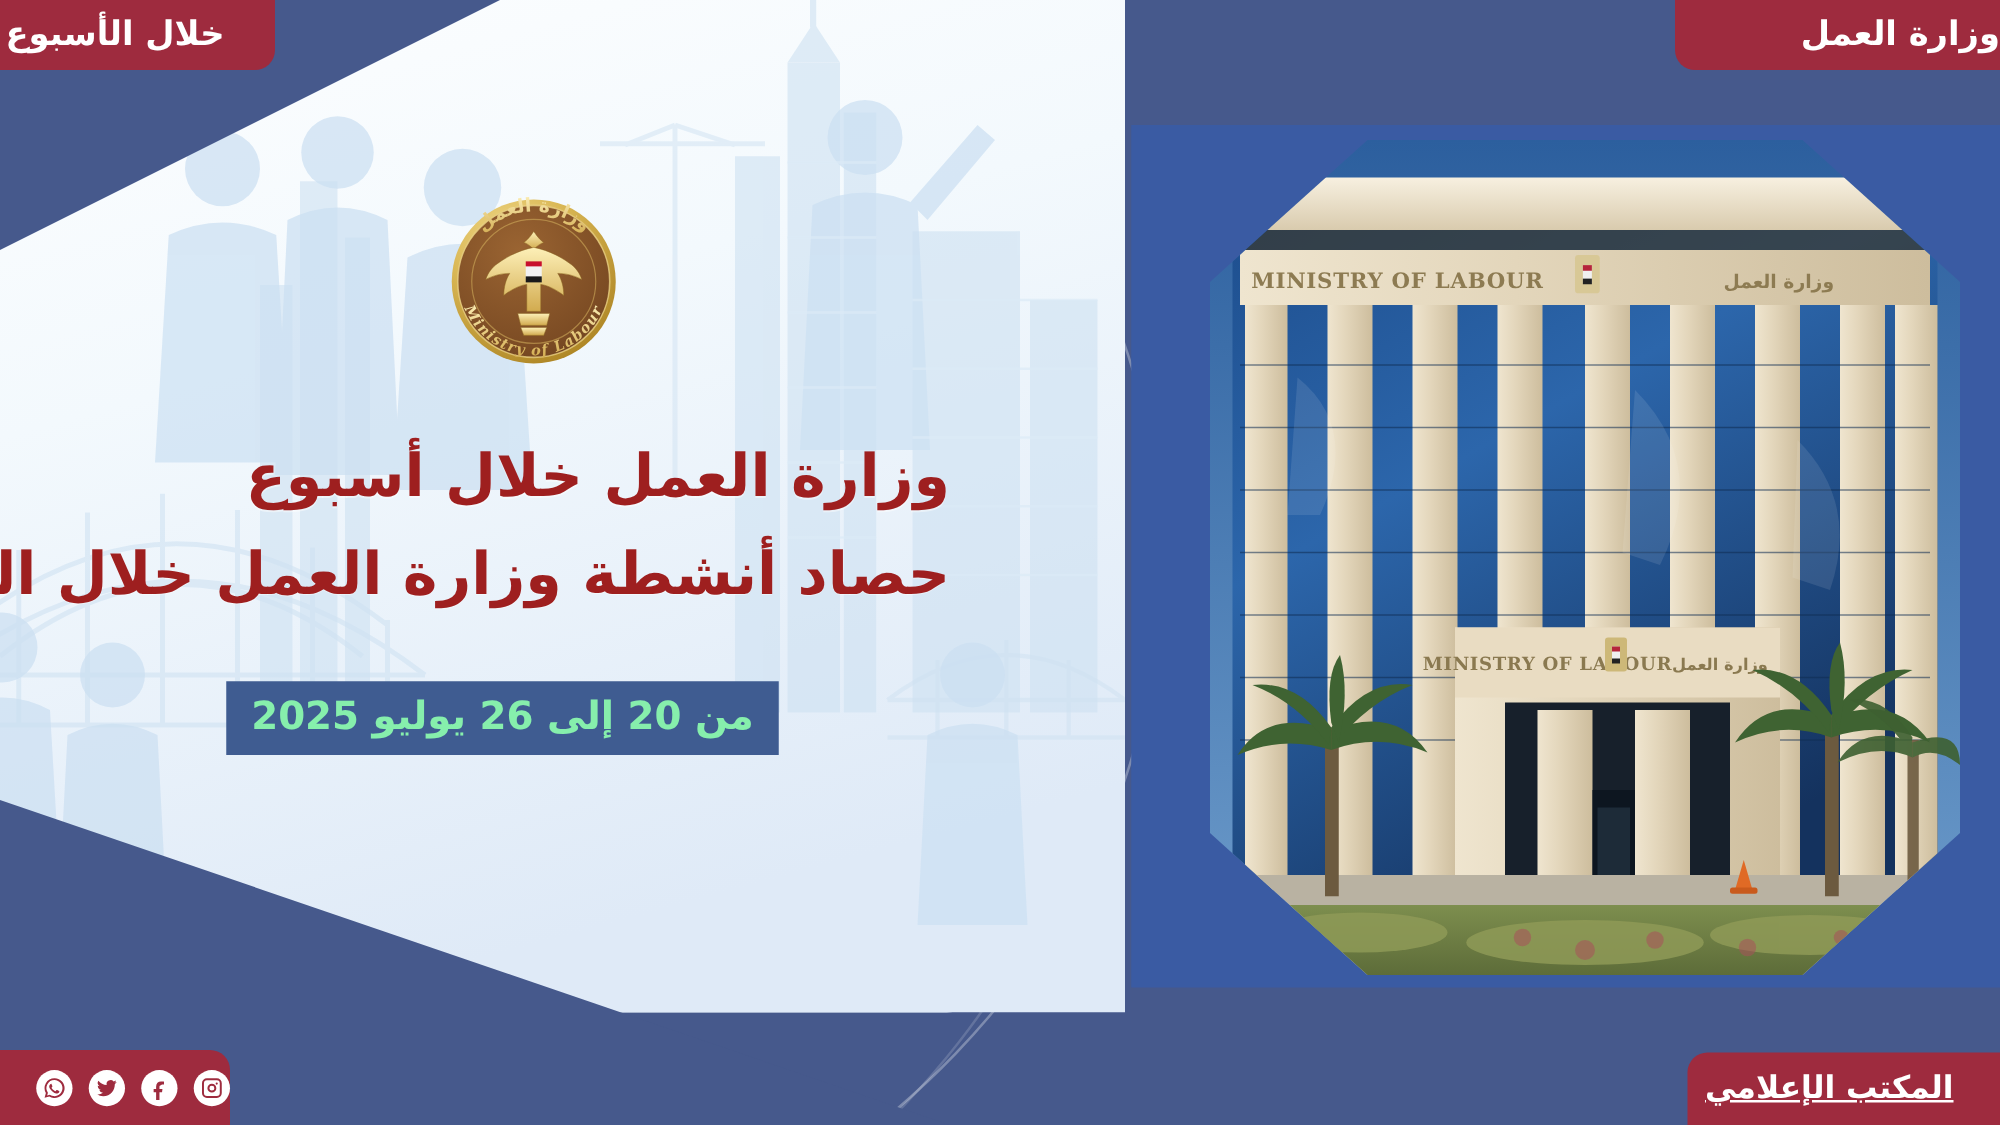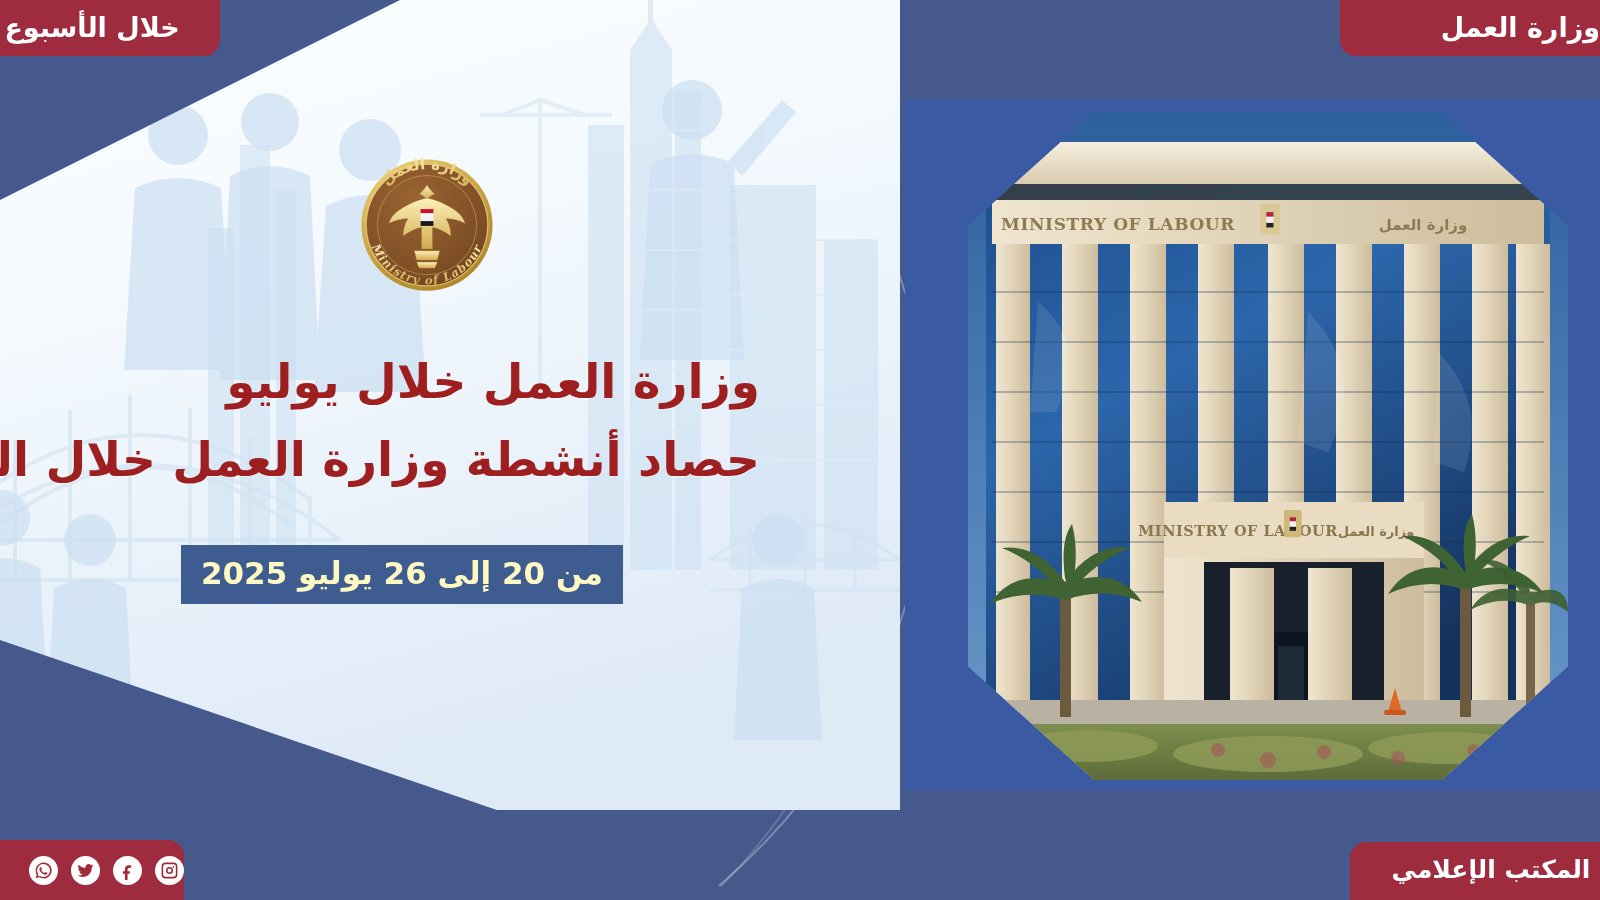--- a/index.html
+++ b/index.html
@@ -101,23 +101,24 @@
     font-size:27px;
     padding-left:14px;
     padding-bottom:2px;
     justify-content:flex-start;
   }
   .badge-media{
     right:0; bottom:0;
     width:250px; height:58px;
     border-top-left-radius:16px;
     font-size:25px;
-    padding-left:32px;
+    padding-left:14px;
     padding-bottom:4px;
-    justify-content:center;
+    justify-content:flex-end;
+    text-decoration:underline;
   }
   .badge-social{
     left:-40px; bottom:0;
     width:224px; height:60px;
     border-top-right-radius:16px;
     padding-left:44px;
     gap:13px;
     justify-content:flex-start;
   }
   .soc-icon{
@@ -157,21 +158,21 @@
   .heading-2{
     right:840px; top:434px;
     font-size:47px; line-height:1.12;
     letter-spacing:-.5px;
   }
 
   .date-badge{
     position:absolute;
     right:977px; top:545px;
     background:#3f5c91;
-    color:#fef9c3;
+    color:#86efac;
     font-size:31px;
     font-weight:bold;
     padding:10px 20px 13px 20px;
     z-index:16;
     white-space:nowrap;
     direction:rtl;
   }
 
   
   .photo-wrap{
@@ -350,21 +351,21 @@
       <text font-size="19" font-weight="bold" fill="url(#goldtext)" letter-spacing="1" font-family="'DejaVu Sans','Liberation Sans',sans-serif">
         <textPath href="#arcTop" startOffset="50%" text-anchor="middle">وزارة العمل</textPath>
       </text>
 
       <text font-size="14.5" font-weight="bold" font-style="italic" fill="url(#goldtext)" letter-spacing="1.4" font-family="'DejaVu Serif','Liberation Serif',serif">
         <textPath href="#arcBot" startOffset="50%" text-anchor="middle">Ministry of Labour</textPath>
       </text>
     </svg>
   </div>
 
-  <div class="heading heading-1">وزارة العمل خلال يوليو</div>
+  <div class="heading heading-1">وزارة العمل خلال أسبوع</div>
 
   <div class="heading heading-2">حصاد أنشطة وزارة العمل خلال الفترة</div>
 
   <div class="date-badge">من 20 إلى 26 يوليو 2025</div>
 
   <div class="photo-wrap">
     <svg viewBox="0 0 600 668" preserveAspectRatio="xMidYMid slice" aria-hidden="true">
       <defs>
         <linearGradient id="skyg" x1="0" y1="0" x2="0" y2="1">
           <stop offset="0%" stop-color="#2c5f9e"></stop>

